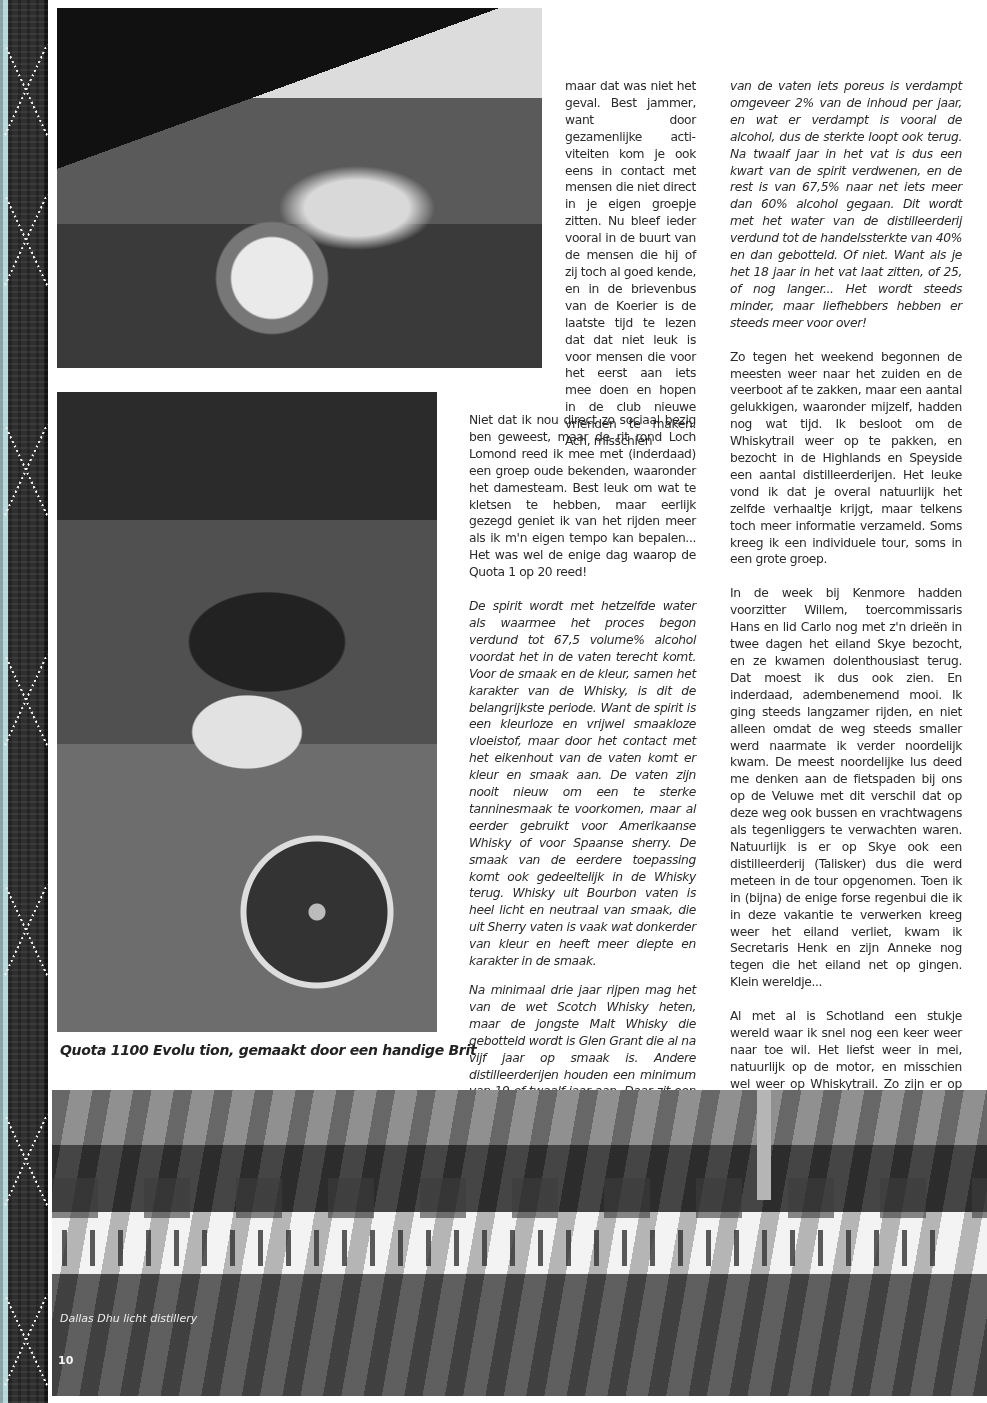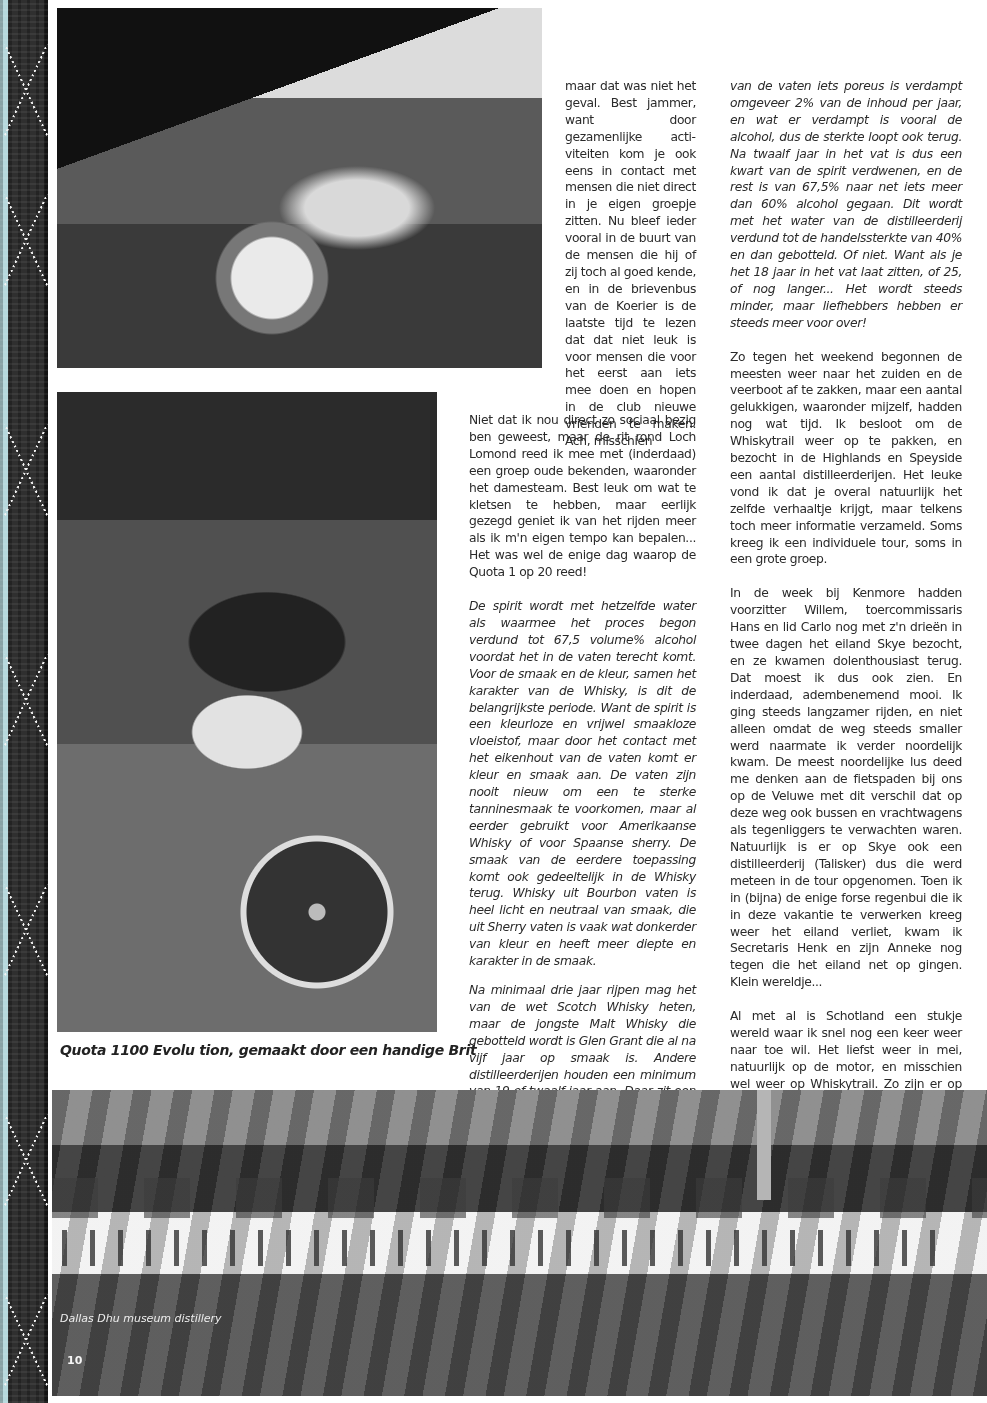--- a/index.html
+++ b/index.html
@@ -62,21 +62,21 @@
   .photo-bottom .windows {
     position: absolute; left: 10px; top: 140px; width: 890px; height: 36px;
     background: repeating-linear-gradient(90deg, #333 0 5px, transparent 5px 28px);
     opacity: .8;
   }
   .photo-bottom .caption {
     position: absolute; left: 8px; top: 222px; color: #ededed;
     font-style: italic; font-size: 11px;
   }
   .photo-bottom .page-num {
-    position: absolute; left: 15px; top: 264px; color: #f5f5f5; font-size: 11px; font-weight: bold; text-align: right;
+    position: absolute; left: 6px; top: 264px; color: #f5f5f5; font-size: 11px; font-weight: bold; text-align: right;
   }
 
   
   .txt {
     position: absolute; font-size: 12.3px; line-height: 16.9px; text-align: justify;
     color: #2a2a2a; font-family: "DejaVu Sans", sans-serif; letter-spacing: -0.35px;
   }
   .txt p { margin: 12px; }
   .txt p.gap { margin-top: 17px; }
   .it { font-style: italic; }
@@ -120,15 +120,15 @@
   <p class="it">van de vaten iets poreus is verdampt omgeveer 2% van de inhoud per jaar, en wat er verdampt is vooral de alcohol, dus de sterkte loopt ook terug. Na twaalf jaar in het vat is dus een kwart van de spirit verdwenen, en de rest is van 67,5% naar net iets meer dan 60% alcohol gegaan. Dit wordt met het water van de distilleerderij verdund tot de handelssterkte van 40% en dan gebotteld. Of niet. Want als je het 18 jaar in het vat laat zitten, of 25, of nog lan­ger... Het wordt steeds minder, maar lief­hebbers hebben er steeds meer voor over!</p>
   <p class="gap">Zo tegen het weekend begonnen de meesten weer naar het zuiden en de veerboot af te zakken, maar een aantal gelukkigen, waaronder mijzelf, hadden nog wat tijd. Ik besloot om de Whiskytrail weer op te pakken, en bezocht in de Highlands en Speyside een aantal distil­leerderijen. Het leuke vond ik dat je overal natuurlijk het zelfde verhaaltje krijgt, maar telkens toch meer informatie verza­meld. Soms kreeg ik een individuele tour, soms in een grote groep.</p>
   <p class="gap">In de week bij Kenmore hadden voorzitter Willem, toercommissaris Hans en lid Carlo nog met z'n drieën in twee dagen het eiland Skye bezocht, en ze kwamen dolenthousiast terug. Dat moest ik dus ook zien. En inderdaad, adembenemend mooi. Ik ging steeds langzamer rijden, en niet alleen omdat de weg steeds smaller werd naarmate ik verder noordelijk kwam. De meest noordelijke lus deed me denken aan de fietspaden bij ons op de Veluwe met dit verschil dat op deze weg ook bussen en vrachtwagens als tegen­liggers te verwachten waren. Natuurlijk is er op Skye ook een distilleerderij (Talisker) dus die werd meteen in de tour opgeno­men. Toen ik in (bijna) de enige forse regenbui die ik in deze vakantie te ver­werken kreeg weer het eiland verliet, kwam ik Secretaris Henk en zijn Anneke nog tegen die het eiland net op gingen. Klein wereldje...</p>
   <p class="gap">Al met al is Schotland een stukje wereld waar ik snel nog een keer weer naar toe wil. Het liefst weer in mei, natuurlijk op de motor, en misschien wel weer op Whiskytrail. Zo zijn er op het kleine eiland Islay maar liefst zes distilleerderijen.....</p>
 </div>
 
 <div class="photo photo-bottom" title="White warehouses of a distillery with chimney and lawn">
   <div class="chimney"></div>
   <div class="roofs"></div>
   <div class="windows"></div>
-  <div class="caption">Dallas Dhu museum distillery</div>
+  <div class="caption">Dallas Dhu licht distillery</div>
   <div class="page-num">10</div>
 </div>
 
 </body></html>

